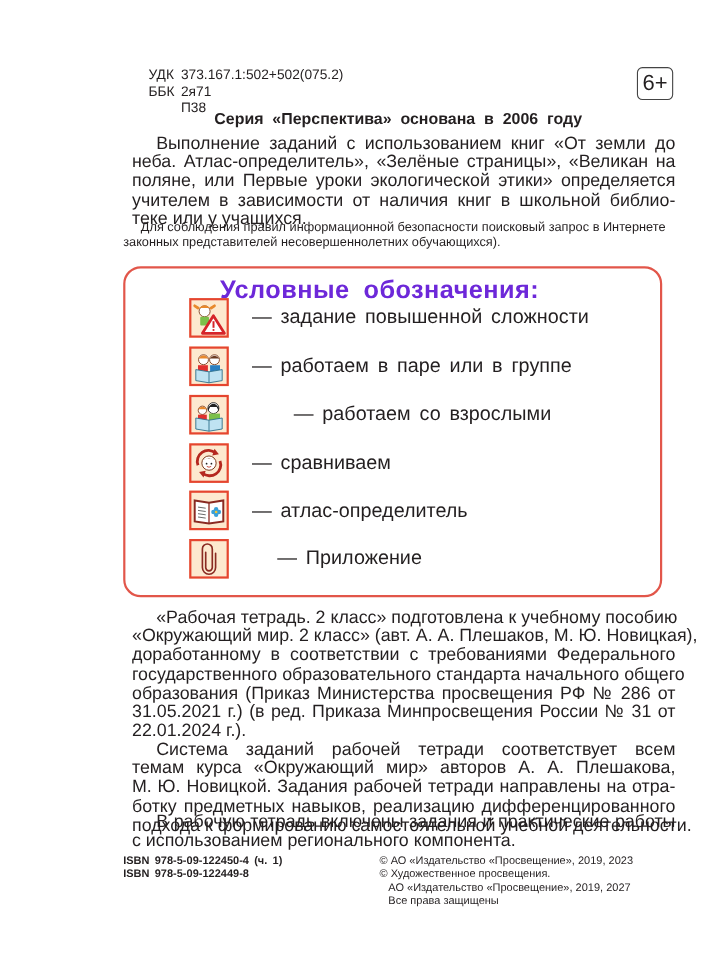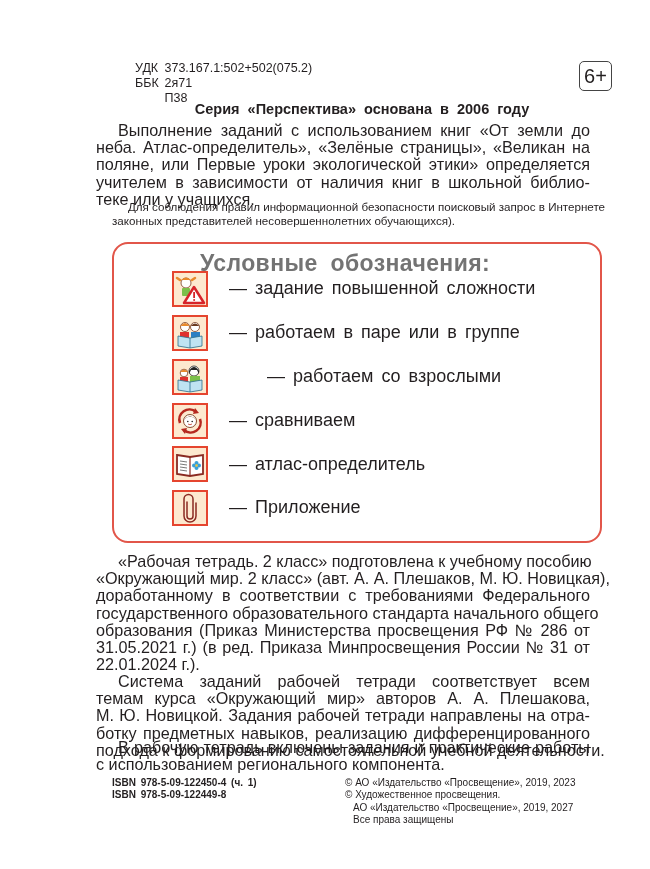--- a/index.html
+++ b/index.html
@@ -5,29 +5,29 @@
   html, body { margin: 0; padding: 0; background: #ffffff; }
   body { width: 650px; height: 869px; position: relative; overflow: hidden;
          font-family: "Liberation Sans", "DejaVu Sans", sans-serif; color: #231f20; }
   .abs { position: absolute; }
   .meta { font-size: 12.5px; line-height: 15px; }
   .meta .lbl { display: inline-block; width: 26px; }
   .age { left: 579px; top: 61px; width: 31px; height: 28px; border: 1.5px solid #444;
          border-radius: 5px; font-size: 20px; line-height: 28px; text-align: center; }
   .series { left: 118px; top: 101px; width: 488px; text-align: center; font-weight: bold;
             font-size: 14.5px; word-spacing: 4px; }
-  .para { font-size: 16.2px; line-height: 17.2px; text-align: justify; width: 494px; left: 96px; }
+  .para { font-size: 16.2px; line-height: 17.2px; text-align: justify; width: 494px; left: 120px; }
   .para .line { display: block; text-align: justify; text-align-last: justify; white-space: nowrap; }
   .para .line.last { text-align-last: left; }
   .indent { padding-left: 22px; }
   .small { left: 112px; top: 200px; width: 496px; font-size: 11.6px; line-height: 14px; }
   .small .line { display: block; white-space: nowrap; }
   .legend-box { left: 112px; top: 242px; width: 490px; height: 301px; border: 2.5px solid #e2564a;
                 border-radius: 16px; box-sizing: border-box; }
-  .legend-title { left: 200px; top: 250px; font-size: 23px; font-weight: bold; color: #737373;
+  .legend-title { left: 200px; top: 250px; font-size: 23px; font-weight: bold; color: #6d28d9;
                   letter-spacing: 0.4px; word-spacing: 6px; }
   .icon { width: 36px; height: 36px; background: #fde9cf; border: 2.5px solid #e5452f;
           box-sizing: border-box; left: 172px; }
   .icon svg { display: block; width: 100%; height: 100%; }
   .legend-text { left: 229px; font-size: 18px; word-spacing: 3px; }
   .foot { font-size: 10px; line-height: 12.4px; }
   .isbn { font-weight: bold; left: 112px; top: 777px; word-spacing: 2px; }
   .copy { left: 345px; top: 777px; }
   .copy .line { display: block; white-space: nowrap; }
   .copy .ind { padding-left: 8px; }
@@ -137,21 +137,21 @@
   <svg viewBox="0 0 32 32">
     <path d="M13 10 L13 24 A3 3 0 0 0 19 24 L19 7 A4.5 4.5 0 0 0 10 7 L10 24 A6 6 0 0 0 22 24 L22 11" fill="none" stroke="#8a2a22" stroke-width="1.5" stroke-linecap="round"></path>
   </svg>
 </div>
 
 <div class="abs legend-text" style="top:278px;">— задание повышенной сложности</div>
 <div class="abs legend-text" style="top:322px;">— работаем в паре или в группе</div>
 <div class="abs legend-text" style="top:366px;margin-left:38px;">— работаем со взрослыми</div>
 <div class="abs legend-text" style="top:410px;">— сравниваем</div>
 <div class="abs legend-text" style="top:454px;">— атлас-определитель</div>
-<div class="abs legend-text" style="top:497px;">— Приложение</div>
+<div class="abs legend-text" style="top:497px;margin-left:23px;">— Приложение</div>
 
 <div class="abs para" style="top:553px;">
   <span class="line indent">«Рабочая тетрадь. 2 класс» подготовлена к учебному пособию</span>
   <span class="line">«Окружающий мир. 2 класс» (авт. А. А. Плешаков, М. Ю. Новицкая),</span>
   <span class="line">доработанному в соответствии с требованиями Федерального</span>
   <span class="line">государственного образовательного стандарта начального общего</span>
   <span class="line">образования (Приказ Министерства просвещения РФ № 286 от</span>
   <span class="line">31.05.2021 г.) (в ред. Приказа Минпросвещения России № 31 от</span>
   <span class="line last">22.01.2024 г.).</span>
 </div>

